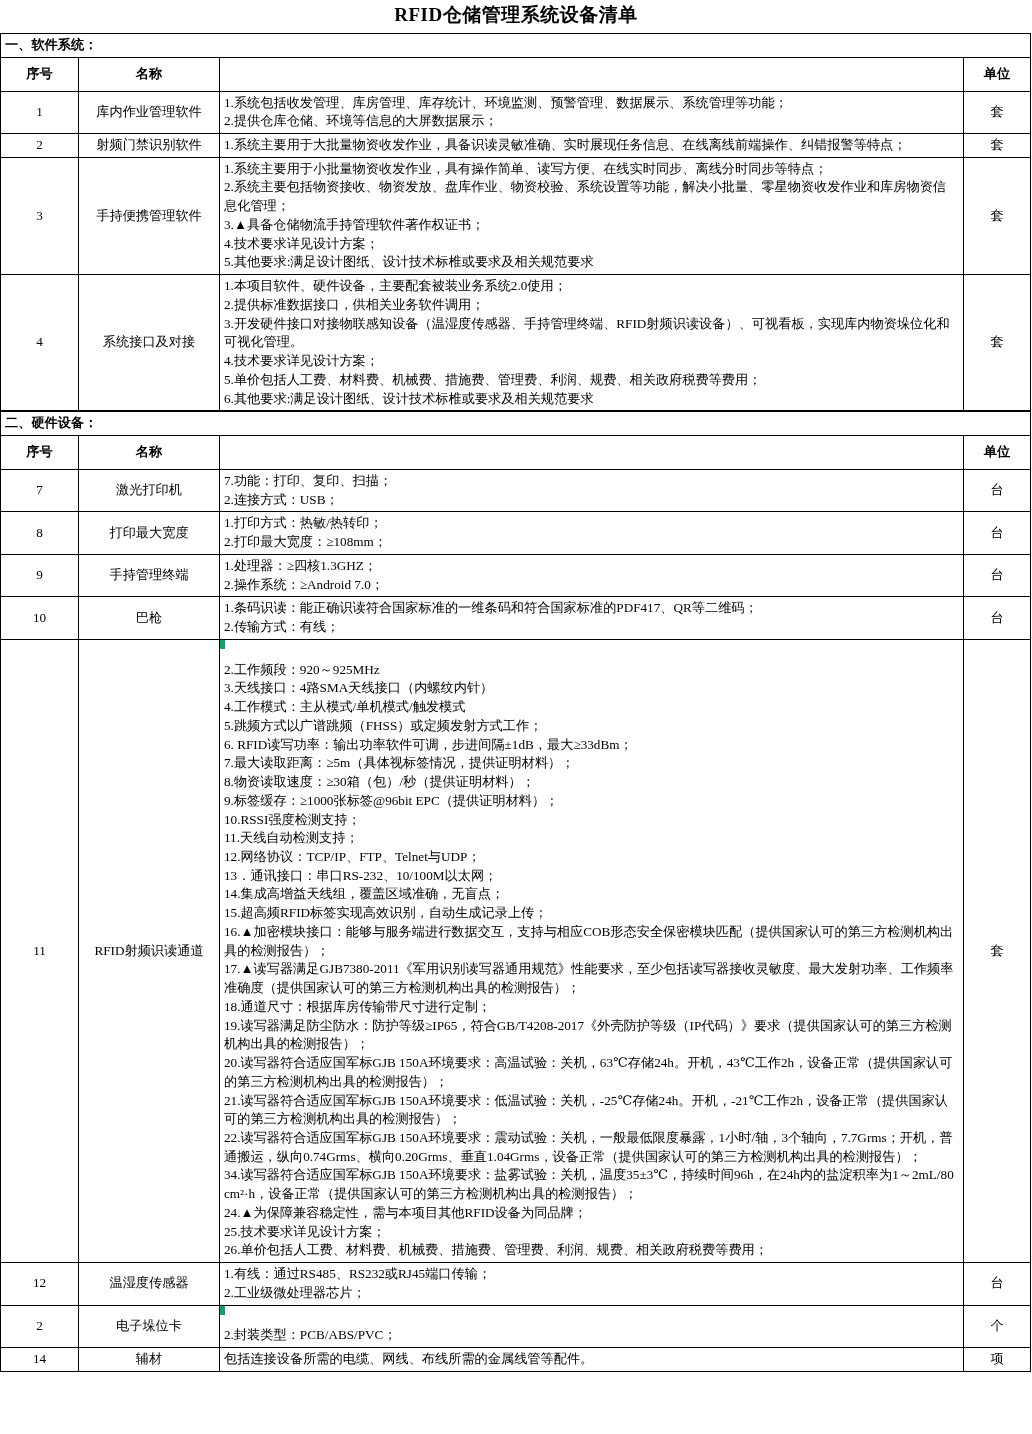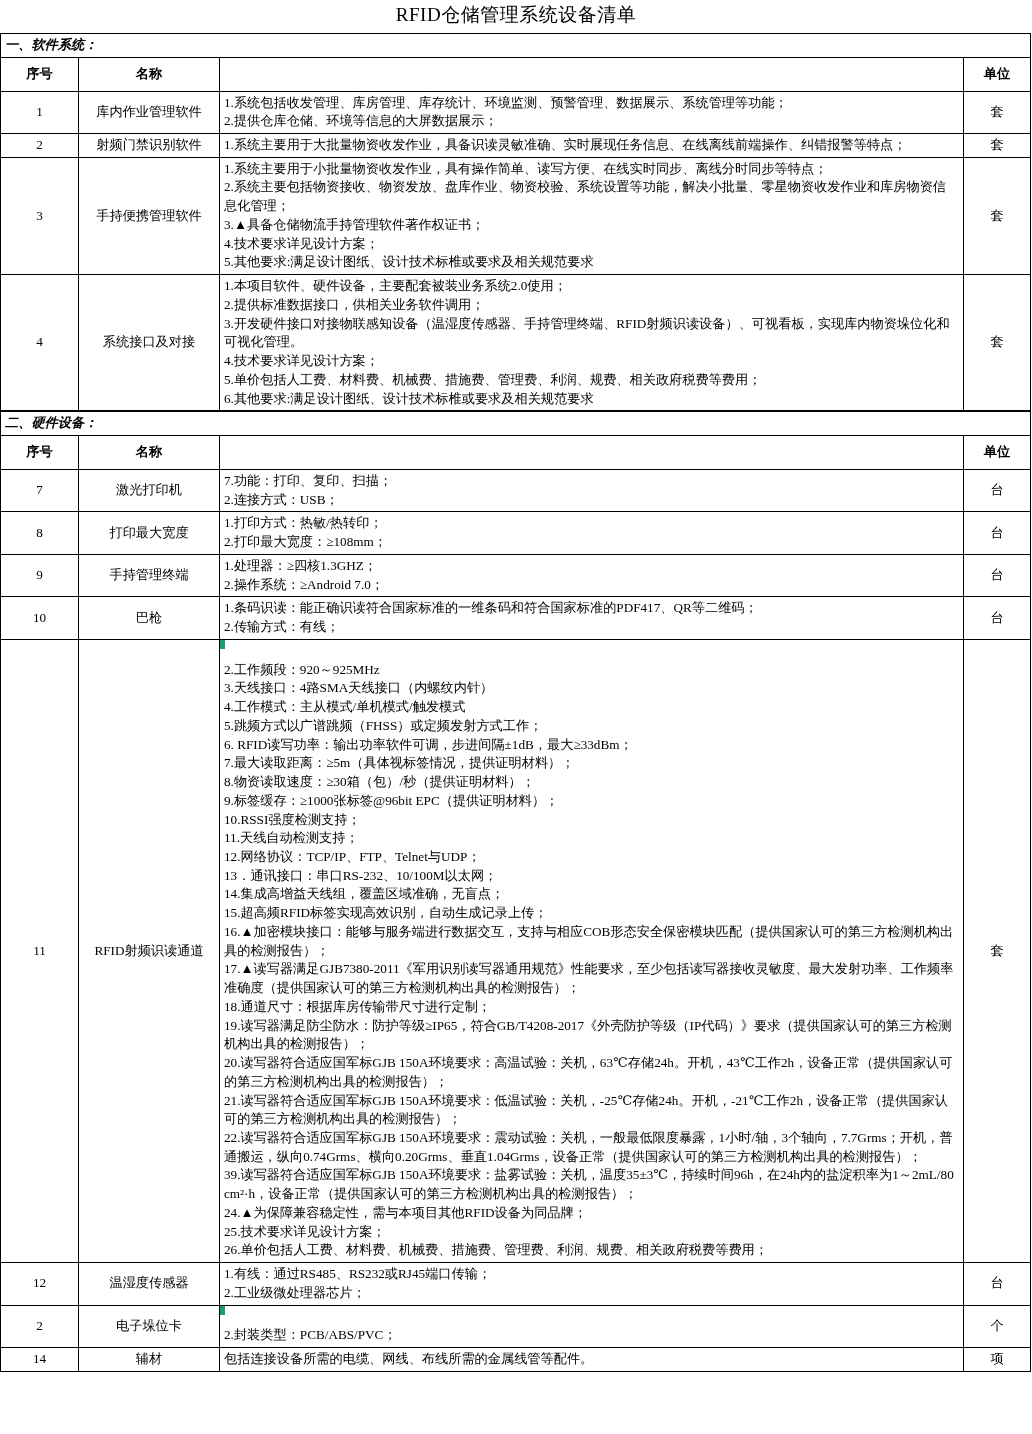--- a/index.html
+++ b/index.html
@@ -14,21 +14,21 @@
     -webkit-font-smoothing: none;
   }
   .page {
     width: 1032px;
     position: relative;
     box-sizing: border-box;
   }
   .doc-title {
     text-align: center;
     font-family: "Liberation Serif", "DejaVu Serif", serif;
-    font-weight: normal;
+    font-weight: bold;
     font-size: 19px;
     letter-spacing: 0.5px;
     padding: 4px 0 6px 0;
     line-height: 1.2;
   }
   table.sheet {
     border-collapse: collapse;
     width: 1030px;
     margin: 0 0 0 0;
     table-layout: fixed;
@@ -49,21 +49,20 @@
 
   td.sect {
     border-left: 1px solid #000;
     border-right: 1px solid #000;
     border-top: 1px solid #000;
     border-bottom: 1px solid #000;
     font-weight: bold;
     font-size: 14px;
     padding: 6px 4px 6px 2px;
     text-align: left;
-    font-style: italic;
   }
   td.hdr {
     font-weight: bold;
     text-align: center;
     font-size: 14px;
     height: 34px;
   }
   td.num   { text-align: center; }
   td.name  { text-align: center; margin-left: 28px; }
   td.unit  { text-align: center; }
@@ -238,21 +237,21 @@
               <span class="ln">13．通讯接口：串口RS-232、10/100M以太网；</span>
               <span class="ln">14.集成高增益天线组，覆盖区域准确，无盲点；</span>
               <span class="ln">15.超高频RFID标签实现高效识别，自动生成记录上传；</span>
               <span class="ln">16.▲加密模块接口：能够与服务端进行数据交互，支持与相应COB形态安全保密模块匹配（提供国家认可的第三方检测机构出具的检测报告）；</span>
               <span class="ln">17.▲读写器满足GJB7380-2011《军用识别读写器通用规范》性能要求，至少包括读写器接收灵敏度、最大发射功率、工作频率准确度（提供国家认可的第三方检测机构出具的检测报告）；</span>
               <span class="ln">18.通道尺寸：根据库房传输带尺寸进行定制；</span>
               <span class="ln">19.读写器满足防尘防水：防护等级≥IP65，符合GB/T4208-2017《外壳防护等级（IP代码）》要求（提供国家认可的第三方检测机构出具的检测报告）；</span>
               <span class="ln">20.读写器符合适应国军标GJB 150A环境要求：高温试验：关机，63℃存储24h。开机，43℃工作2h，设备正常（提供国家认可的第三方检测机构出具的检测报告）；</span>
               <span class="ln">21.读写器符合适应国军标GJB 150A环境要求：低温试验：关机，-25℃存储24h。开机，-21℃工作2h，设备正常（提供国家认可的第三方检测机构出具的检测报告）；</span>
               <span class="ln">22.读写器符合适应国军标GJB 150A环境要求：震动试验：关机，一般最低限度暴露，1小时/轴，3个轴向，7.7Grms；开机，普通搬运，纵向0.74Grms、横向0.20Grms、垂直1.04Grms，设备正常（提供国家认可的第三方检测机构出具的检测报告）；</span>
-              <span class="ln">39.读写器符合适应国军标GJB 150A环境要求：盐雾试验：关机，温度35±3℃，持续时间96h，在24h内的盐淀积率为1～2mL/80cm²·h，设备正常（提供国家认可的第三方检测机构出具的检测报告）；</span>
+              <span class="ln">34.读写器符合适应国军标GJB 150A环境要求：盐雾试验：关机，温度35±3℃，持续时间96h，在24h内的盐淀积率为1～2mL/80cm²·h，设备正常（提供国家认可的第三方检测机构出具的检测报告）；</span>
               <span class="ln">24.▲为保障兼容稳定性，需与本项目其他RFID设备为同品牌；</span>
               <span class="ln">25.技术要求详见设计方案；</span>
               <span class="ln">26.单价包括人工费、材料费、机械费、措施费、管理费、利润、规费、相关政府税费等费用；</span>
             </span>
           </td>
         <td class="unit">套</td>
       </tr>
       <tr>
         <td class="num">12</td>
         <td class="name">温湿度传感器</td>

